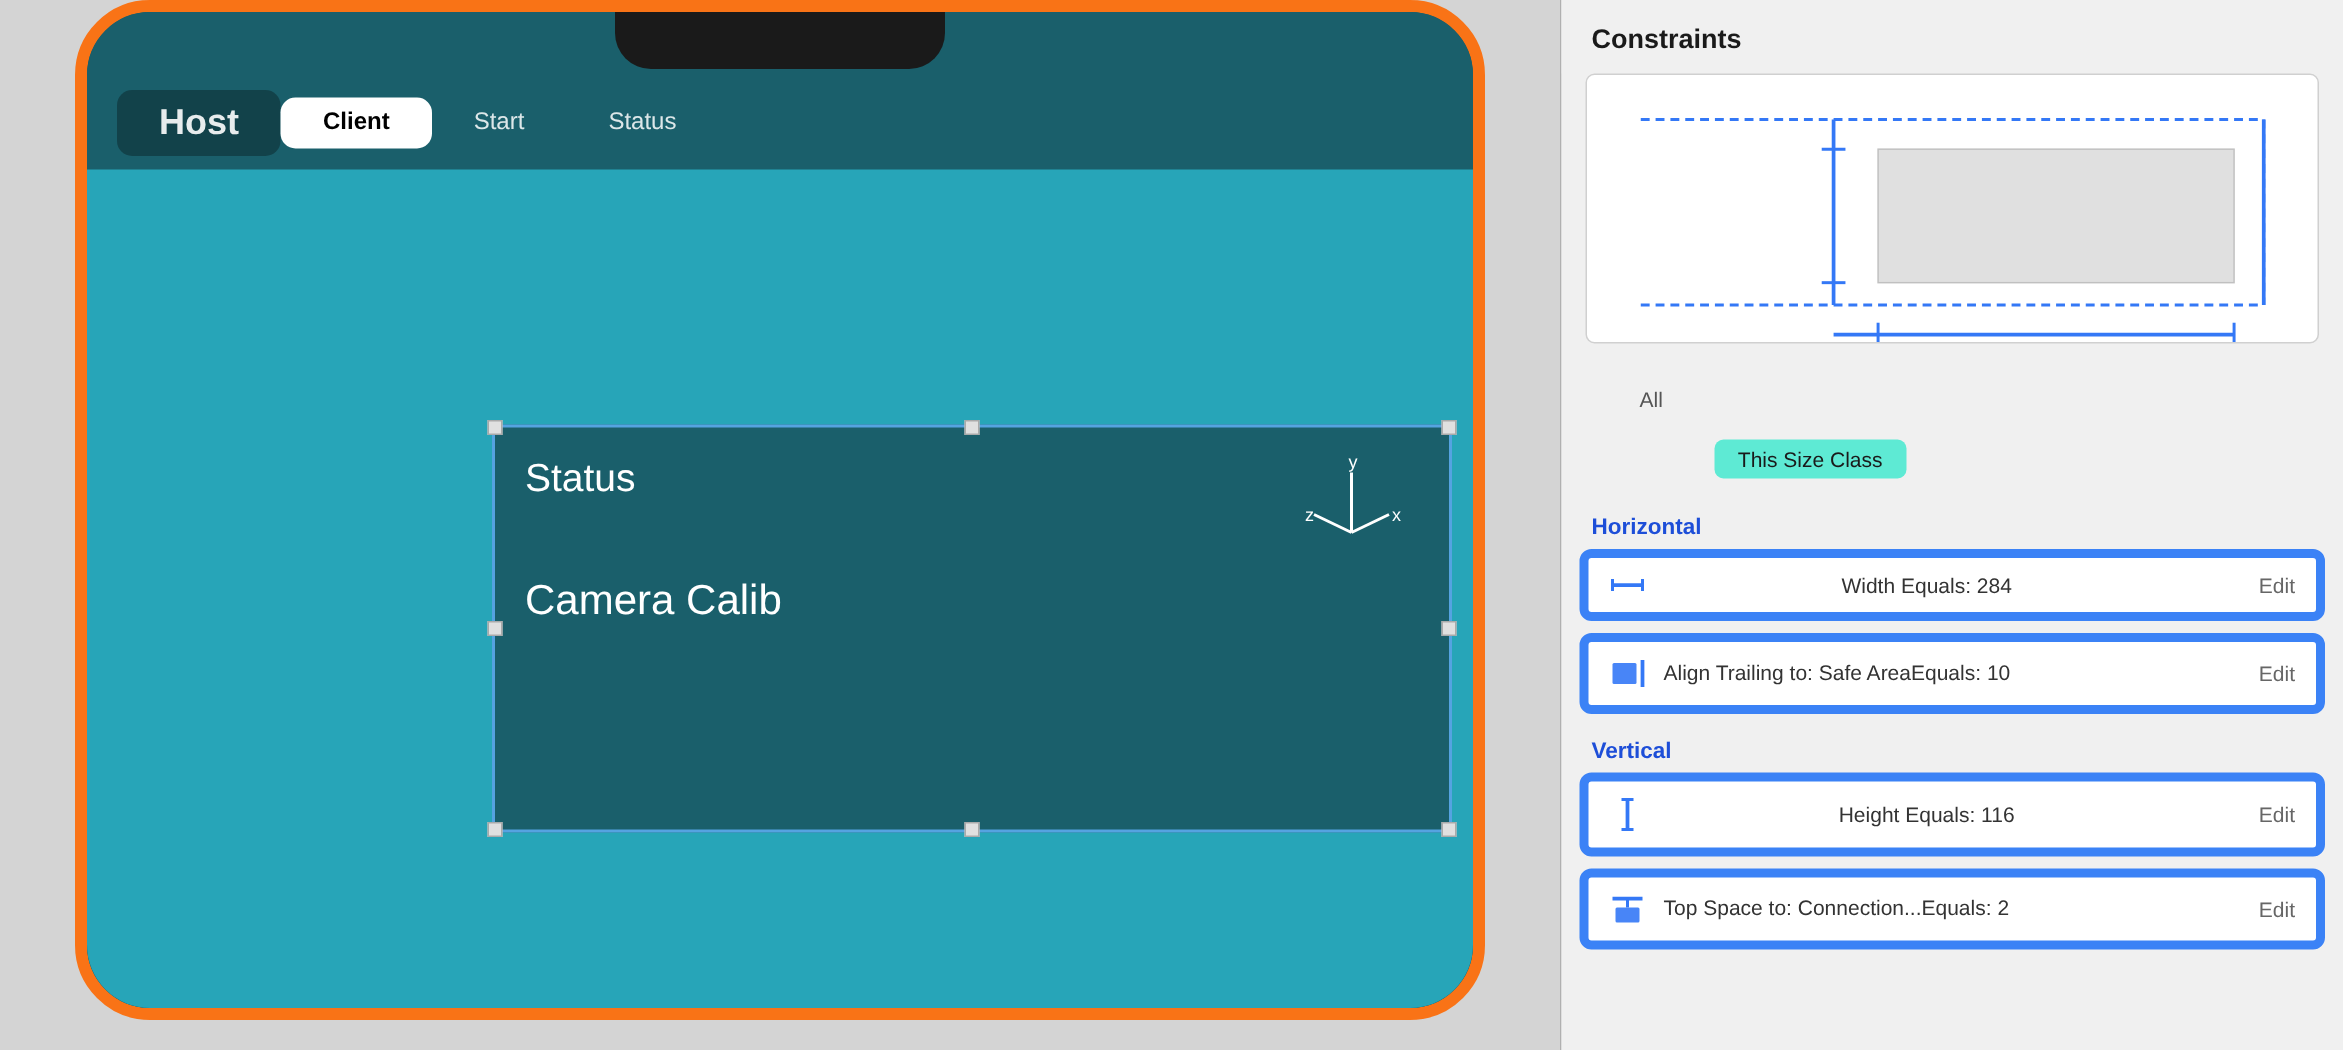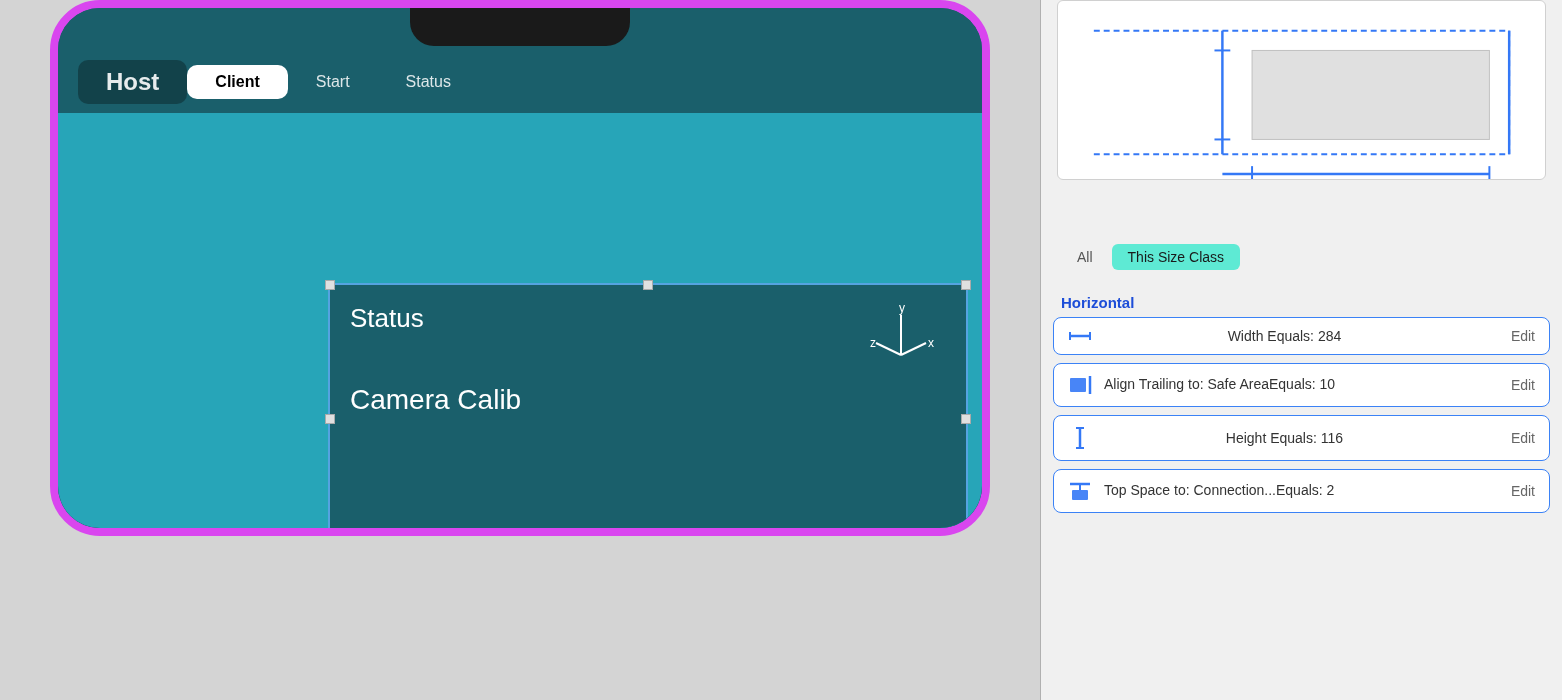--- a/index.html
+++ b/index.html
@@ -26,25 +26,25 @@
 
     .phone-container {
       position: relative;
       width: 940px;
       margin-top: 0;
     }
 
     .phone-frame {
       background: #1a5f6b;
       border-radius: 50px;
-      border: 8px solid #d946ef;
+      border: 8px solid #f97316;
       overflow: hidden;
       position: relative;
       width: 940px;
-      height: 536px;
+      height: 680px;
     }
 
     .phone-notch {
       position: absolute;
       top: 0;
       left: 50%;
       transform: translateX(-50%);
       width: 220px;
       height: 38px;
       background: #1a1a1a;
@@ -202,23 +202,23 @@
 
     
     .constraint-svg {
       width: 100%;
       height: 100%;
     }
 
     
     .size-class-row {
       display: flex;
-      align-items: flex-end;
-      gap: 3px;
-      padding: 8px 20px 16px 20px;
+      align-items: flex-start;
+      gap: 18px;
+      padding: 8px 20px 16px 36px;
     }
 
     .sc-btn {
       padding: 5px 16px;
       border-radius: 6px;
       font-size: 14px;
       cursor: pointer;
       border: none;
     }
 
@@ -239,21 +239,21 @@
       padding: 8px 20px 6px 20px;
       font-size: 15px;
       font-weight: 700;
       color: #1d4ed8;
     }
 
     
     .constraint-row {
       margin: 0 12px 8px 12px;
       background: white;
-      border: 1px solid #3b82f6;
+      border: 6px solid #3b82f6;
       border-radius: 8px;
       padding: 10px 14px;
       display: flex;
       align-items: center;
       gap: 12px;
     }
 
     .constraint-icon {
       flex: 0 0 24px;
       display: flex;
@@ -343,20 +343,21 @@
           </div>
         </div>
       </div>
     </div>
   </div>
 </div>
 
 <div class="divider"></div>
 
 <div class="constraints-panel">
+  <div class="constraints-header">Constraints</div>
 
   <div class="constraint-diagram">
     <svg class="constraint-svg" viewBox="0 0 480 180">
 
       <line x1="30" y1="30" x2="450" y2="30" stroke="#3478f6" stroke-width="2" stroke-dasharray="6,4"></line>
       <line x1="450" y1="30" x2="450" y2="155" stroke="#3478f6" stroke-width="2" stroke-dasharray="6,4"></line>
       <line x1="30" y1="155" x2="450" y2="155" stroke="#3478f6" stroke-width="2" stroke-dasharray="6,4"></line>
 
       <rect x="190" y="50" width="240" height="90" fill="#e0e0e0" stroke="#c0c0c0" stroke-width="1"></rect>
 
@@ -400,20 +401,21 @@
         <line x1="22" y1="2" x2="22" y2="20" stroke="#3478f6" stroke-width="2.5"></line>
       </svg>
     </div>
     <div class="constraint-text constraint-two-line">
       <span>Align Trailing to:  Safe Area</span>
       <span>Equals:  10</span>
     </div>
     <button class="edit-btn">Edit</button>
   </div>
 
+  <div class="section-header">Vertical</div>
 
   <div class="constraint-row">
     <div class="constraint-icon">
       <svg width="16" height="24" viewBox="0 0 16 24">
         <line x1="8" y1="2" x2="8" y2="22" stroke="#3478f6" stroke-width="2.5"></line>
         <line x1="4" y1="2" x2="12" y2="2" stroke="#3478f6" stroke-width="2"></line>
         <line x1="4" y1="22" x2="12" y2="22" stroke="#3478f6" stroke-width="2"></line>
       </svg>
     </div>
     <div class="constraint-text">

